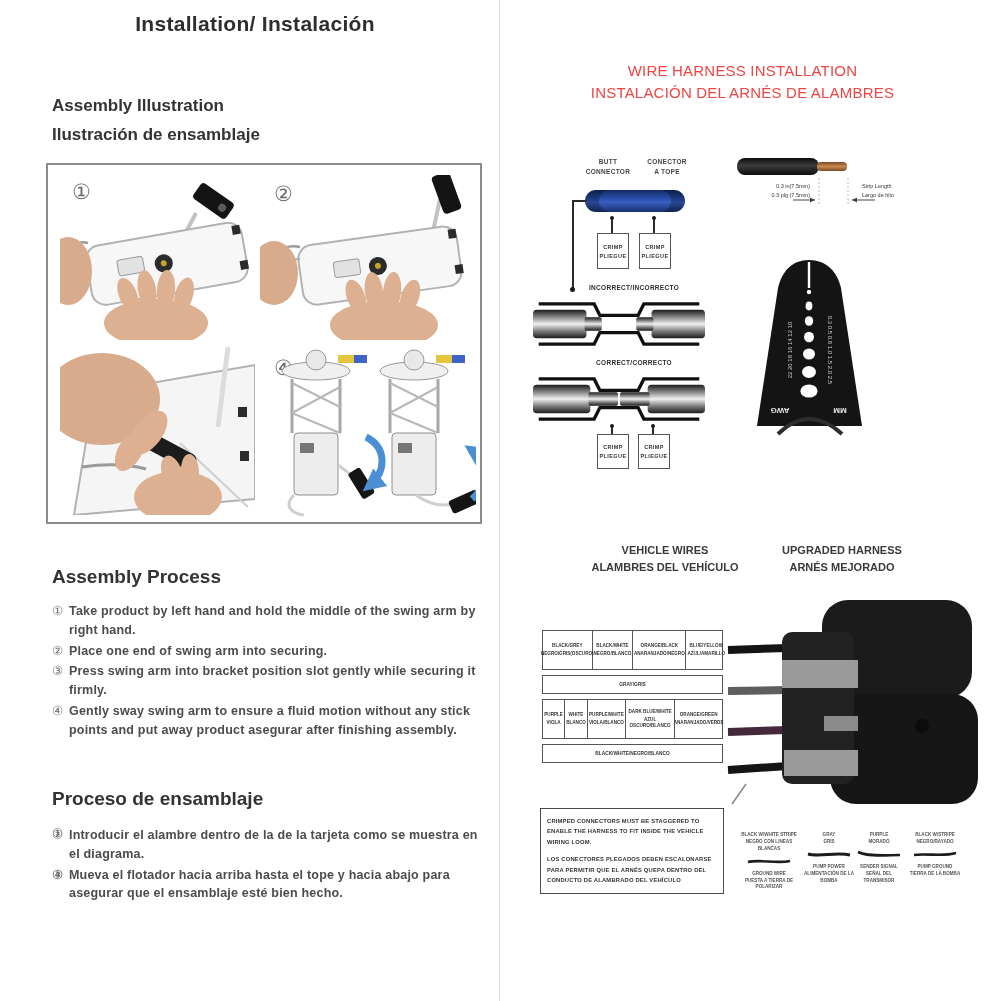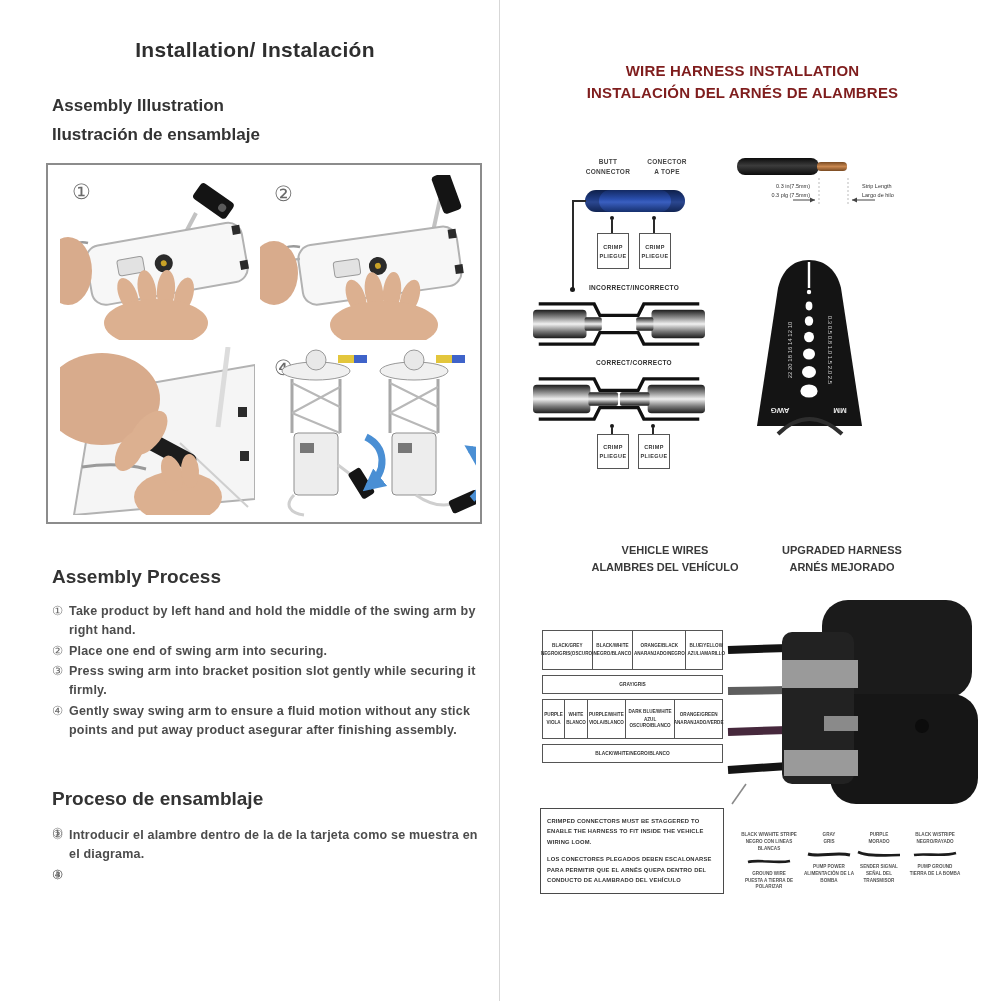--- a/index.html
+++ b/index.html
@@ -13,21 +13,21 @@
   .sec-h{font-size:17px;font-weight:bold;color:#333;}
   .sec-h2{font-size:19px;font-weight:bold;color:#333;}
   .frame{border:2px solid #8c8c8c;background:#fff;}
   .pnum{font-size:21px;color:#6a6a6a;line-height:1;}
   .steps{width:430px;}
   .step{position:relative;padding-left:17px;margin-bottom:2px;
         font-size:12.5px;font-weight:bold;line-height:1.5;letter-spacing:.2px;color:#4c4c4c;}
   .step .mk{position:absolute;left:0;top:0;color:#6a6a6a;font-weight:normal;font-size:12.5px;}
 
   
-  .rtitle{font-size:15px;font-weight:bold;color:#7f1d1d;line-height:1.45;letter-spacing:.2px;}
+  .rtitle{font-size:15px;font-weight:normal;color:#ef4444;line-height:1.45;letter-spacing:.2px;}
   .tinylab{font-size:6.5px;font-weight:bold;color:#444;line-height:1.5;letter-spacing:.3px;}
   .capsule{border-radius:11px;
            background:linear-gradient(180deg,#132a63 0%,#2a4fae 42%,#3a5fc0 55%,#16306e 100%);
            box-shadow:inset 14px 0 0 rgba(0,0,0,.25), inset -14px 0 0 rgba(0,0,0,.25);}
   .crimpbox{border:1px solid #555;background:#fff;display:flex;flex-direction:column;
             align-items:center;justify-content:center;gap:3px;}
   .crimpbox span{font-size:5.5px;font-weight:bold;letter-spacing:.4px;color:#333;}
   .ln{background:#2a2a2a;}
   .dot{background:#1a1a1a;border-radius:50%;}
   .dimlab{font-size:5.5px;color:#333;line-height:1.6;}
@@ -52,21 +52,21 @@
   .leg .t{font-size:4.6px;color:#555;font-weight:bold;line-height:1.5;}
   .divider{background:#d7d7d7;}
 </style>
 </head>
 <body>
 
 <div class="sheet">
 
   <div class="abs divider" style="left:499px;top:0;width:1px;height:1001px;"></div>
 
-  <div class="abs doc-title ctr" style="left:55px;top:38px;width:400px;">Installation/ Instalación</div>
+  <div class="abs doc-title ctr" style="left:55px;top:12px;width:400px;">Installation/ Instalación</div>
 
   <div class="abs sec-h" style="left:52px;top:96px;">Assembly Illustration</div>
   <div class="abs sec-h" style="left:52px;top:125px;">Ilustración de ensamblaje</div>
 
   <div class="abs frame" style="left:46px;top:163px;width:432px;height:357px;">
 
     <span class="abs pnum" style="left:24px;top:16px;">①</span>
     <span class="abs pnum" style="left:226px;top:18px;">②</span>
     <span class="abs pnum" style="left:26px;top:196px;">③</span>
     <span class="abs pnum" style="left:226px;top:192px;">④</span>
@@ -186,21 +186,21 @@
     <div class="step"><span class="mk">③</span><span>Press swing arm into bracket position slot gently while securing it firmly.</span></div>
     <div class="step"><span class="mk">④</span><span>Gently sway swing arm to ensure a fluid motion without any stick points and put away product asegurar after finishing assembly.</span></div>
   </div>
 
   <div class="abs sec-h2" style="left:52px;top:788px;">Proceso de ensamblaje</div>
 
   <div class="abs steps" style="left:52px;top:824px;">
     <div class="step"><span class="mk">①</span></div>
     <div class="step"><span class="mk">②</span><span>Introducir el alambre dentro de la de la tarjeta como se muestra en el diagrama.</span></div>
     <div class="step"><span class="mk">③</span></div>
-    <div class="step"><span class="mk">④</span></div>
+    <div class="step"><span class="mk">④</span><span>Mueva el flotador hacia arriba hasta el tope y hacia abajo para asegurar que el ensamblaje esté bien hecho.</span></div>
   </div>
 
   <div class="abs rtitle ctr" style="left:520px;top:60px;width:445px;">
     <div>WIRE HARNESS INSTALLATION</div>
     <div>INSTALACIÓN DEL ARNÉS DE ALAMBRES</div>
   </div>
 
   <div class="abs tinylab ctr" style="left:575px;top:157px;width:66px;">
     <div>BUTT</div>
     <div>CONNECTOR</div>

